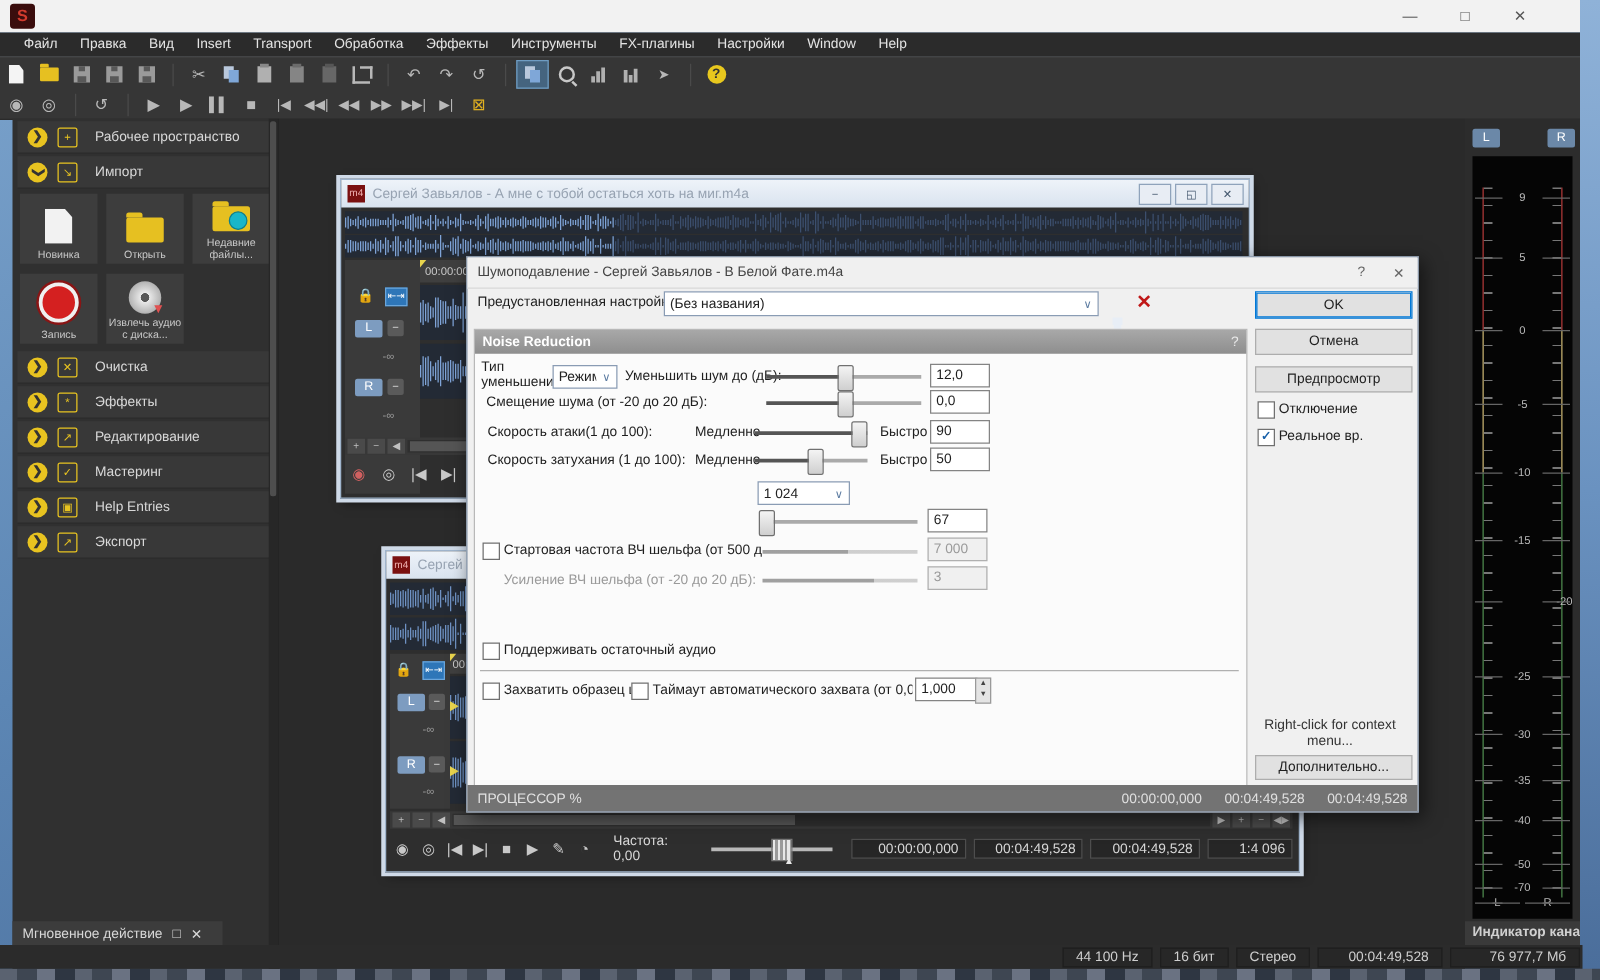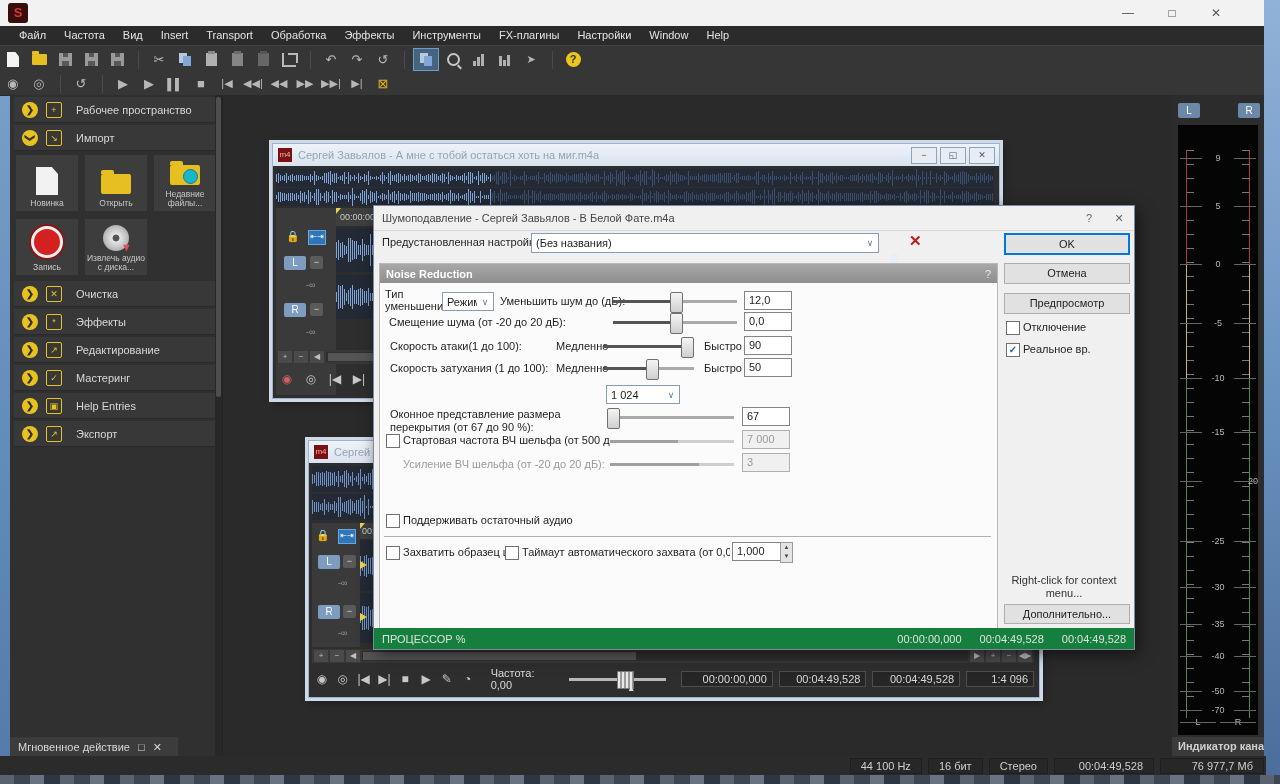--- a/index.html
+++ b/index.html
@@ -124,21 +124,21 @@
   .slider .hnd{position:absolute;top:-8px;left:var(--p,50%);width:11px;height:19px;margin-left:-5px;
     background:linear-gradient(#f4f4f4,#cfcfcf);border:1px solid #707070;border-radius:2px;}
   .cb{position:absolute;width:12px;height:12px;background:#fff;border:1px solid #707070;font-size:10px;
     line-height:12px;text-align:center;color:#1860a8;font-weight:bold;}
   .btn{position:absolute;background:#e1e1e1;border:1px solid #adadad;text-align:center;color:#1e1e1e;}
   .btn.def{border:1px solid #0078d7;box-shadow:inset 0 0 0 1px #0078d7;}
   .tabstrip{position:absolute;left:0;bottom:0;width:100%;height:24px;background:#b8b8b8;border-top:1px solid #9a9a9a;}
   .tab{position:absolute;bottom:0;height:22px;line-height:22px;padding:0 14px 0 8px;background:#d2d2d2;color:#333;
     clip-path:polygon(0 0,calc(100% - 10px) 0,100% 100%,0 100%);}
   .tab.active{background:#fbfbfb;font-weight:bold;}
-  .dlg-status{position:absolute;left:0;bottom:0;width:100%;height:21px;background:#15803d;color:#e0e0e0;
+  .dlg-status{position:absolute;left:0;bottom:0;width:100%;height:21px;background:#737373;color:#e0e0e0;
     display:flex;align-items:center;box-sizing:border-box;padding:0 8px;}
   .dlg-status .times{margin-left:auto;display:flex;gap:18px;}
   .hint{position:absolute;color:#333;text-align:center;}
   
   .meterpanel{left:1172px;top:95px;width:92px;height:660px;background:#2c2c2c;}
   .mlr{position:absolute;width:22px;height:15px;background:#6b88a8;color:#fff;border-radius:2px;font-size:10px;text-align:center;line-height:15px;}
   .meter{position:absolute;left:6px;top:30px;width:80px;height:610px;background:#050505;}
   .mlabel{position:absolute;width:100%;text-align:center;color:#b8b8b8;font-size:9px;}
   .mlabel:before,.mlabel:after{content:"";position:absolute;top:5px;width:22px;height:1px;background:#666;}
   .mlabel:before{left:2px;} .mlabel:after{right:2px;}
@@ -166,21 +166,21 @@
     <div class="abs applogo">S</div>
     <div class="abs wbtns">
       <div class="wbtn">—</div>
       <div class="wbtn">□</div>
       <div class="wbtn">✕</div>
     </div>
   </div>
 
   <div class="abs menubar">
     <span class="menu-item">Файл</span>
-    <span class="menu-item">Частота</span>
+    <span class="menu-item">Правка</span>
     <span class="menu-item">Вид</span>
     <span class="menu-item">Insert</span>
     <span class="menu-item">Transport</span>
     <span class="menu-item">Обработка</span>
     <span class="menu-item">Эффекты</span>
     <span class="menu-item">Инструменты</span>
     <span class="menu-item">FX-плагины</span>
     <span class="menu-item">Настройки</span>
     <span class="menu-item">Window</span>
     <span class="menu-item">Help</span>
@@ -3305,21 +3305,20 @@
           <span class="hnd"></span>
         </div>
       <div class="plabel" style="left:324px;top:98px;">Быстро</div>
       <div class="vbox" style="left:364px;top:94px;width:38px;">50</div>
 
       <div class="combo abs" style="left:226px;top:121px;width:74px;height:19px;">
         <span class="cv">1 024</span>
           <span class="ca">∨</span>
       </div>
 
-      <div class="plabel" style="left:10px;top:144px;width:215px;line-height:13px;">Оконное представление размера перекрытия (от 67 до 90 %):</div>
       <div class="slider" style="left:228px;top:152px;width:126px;--p:3%;">
           <span class="trk"></span>
           <span class="hnd"></span>
         </div>
       <div class="vbox" style="left:362px;top:143px;width:38px;">67</div>
 
       <div class="cb" style="left:6px;top:170px;"></div>
       <div class="plabel" style="left:23px;top:170px;">Стартовая частота ВЧ шельфа (от 500 д</div>
       <div class="slider" style="left:230px;top:176px;width:124px;--p:55%;opacity:.55;">
           <span class="trk"></span>

